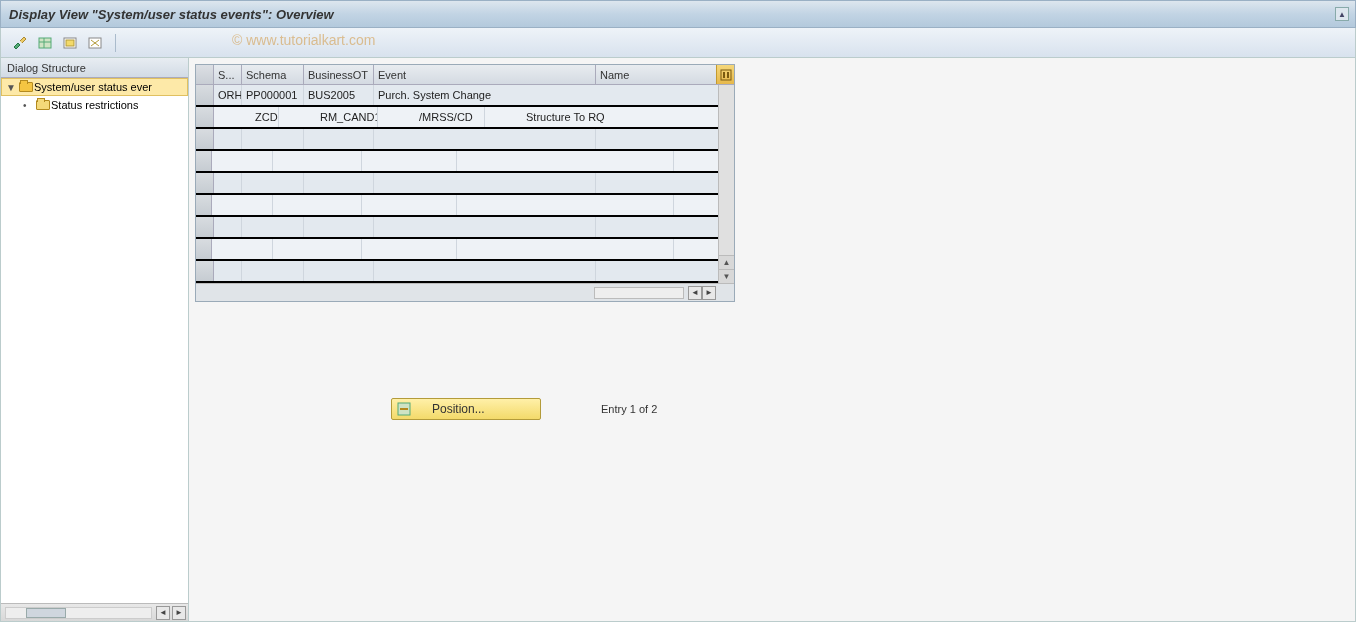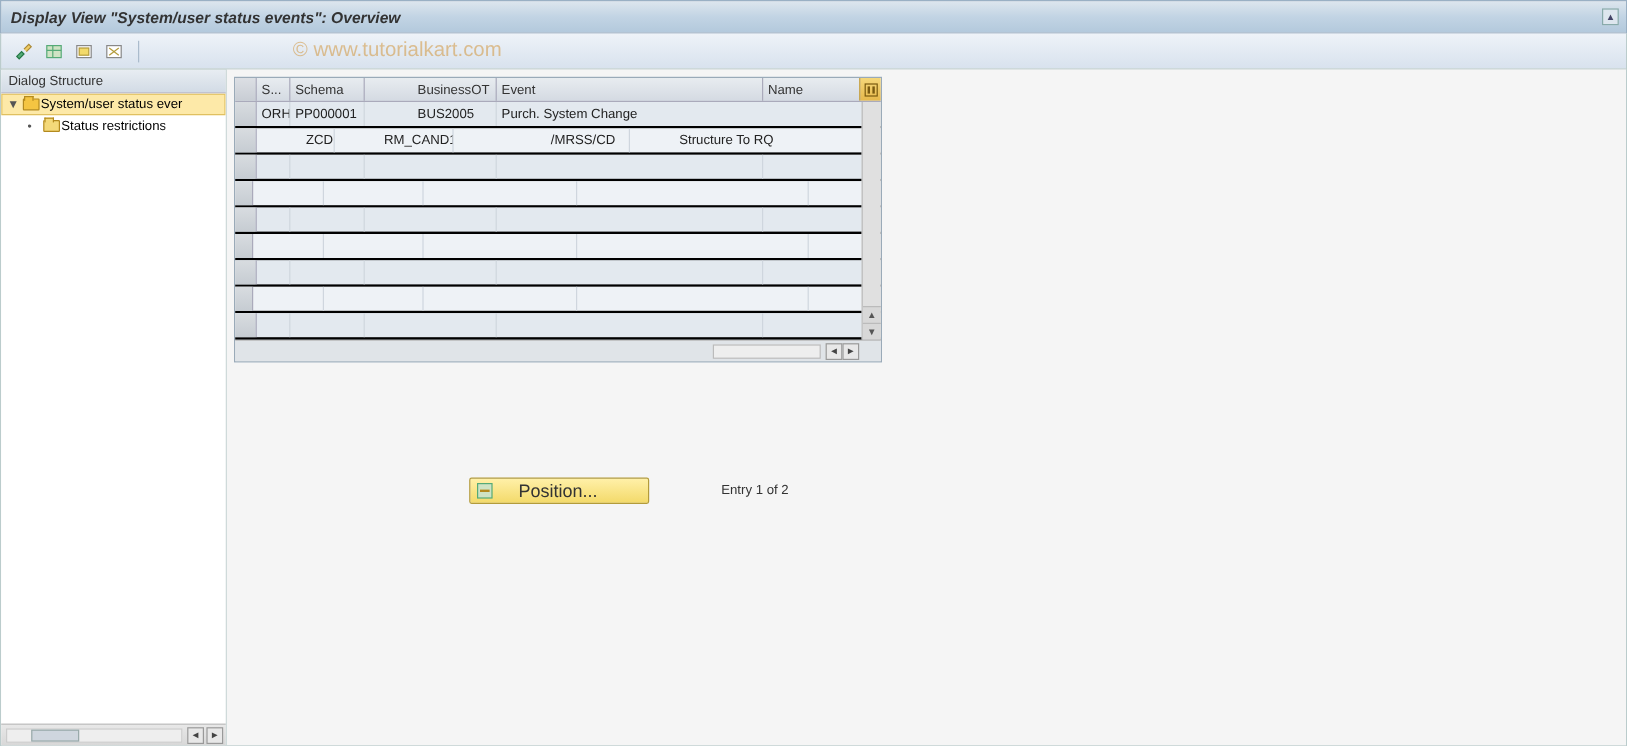--- a/index.html
+++ b/index.html
@@ -120,21 +120,21 @@
     color:#222;
   }
   .g-sel {
     width:18px;
     background: linear-gradient(to bottom,#d8dce0,#c6ccd2);
     border-right: 1px solid #aab;
   }
   
   .col-s     { width: 28px; }
   .col-schema{ width: 62px; }
-  .col-bot   { width: 70px; margin-left: 40px; }
+  .col-bot   { width: 70px; }
   .col-event { width: 222px; }
   .col-name  { flex:1; }
   
   .grid-vscroll {
     position:absolute; right:0; top:0; bottom:0; width:16px;
     background:#e0e0e0; border-left:1px solid #bbb;
     display:flex; flex-direction:column;
   }
   .vs-top { flex:1; }
   .vs-ud { width:100%; height:14px; background:#d8d8d8; border-top:1px solid #bbb; display:flex; align-items:center; justify-content:center; font-size:8px; color:#555;}
@@ -153,30 +153,30 @@
     top: 340px; left: 202px;
     display:flex; align-items:center; gap: 60px;
   }
   .pos-btn {
     width: 150px; height: 22px;
     background: linear-gradient(to bottom,#fff0a8,#f3da6a);
     border: 1px solid #b39b3a;
     border-radius: 2px;
     display:flex; align-items:center;
     padding: 0 4px;
-    font-size: 15px; color:#333;
+    font-size: 12px; color:#333;
     position:relative;
   }
   .pos-btn .ic { width:16px; height:16px; margin-right: 20px; display:flex; align-items:center; justify-content:center;}
   .entry-txt { color:#333; }
   
   .watermark {
     position:absolute;
-    top: 32px; left: 244px;
-    font-size: 17px;
+    top: 32px; left: 232px;
+    font-size: 14px;
     color: rgba(210,150,60,0.55);
     pointer-events:none;
     font-family: Arial;
   }
   
   
   .folder-open { width:14px; height:10px; background:#f4c542; border:1px solid #b38a1f; border-radius:1px; position:relative; }
   .folder-open:before { content:""; position:absolute; top:-3px; left:0; width:6px; height:3px; background:#f4c542; border:1px solid #b38a1f; border-bottom:none;}
   .folder-closed { width:14px; height:10px; background:#f4d97a; border:1px solid #b38a1f; border-radius:1px; position:relative; }
   .folder-closed:before { content:""; position:absolute; top:-3px; left:0; width:6px; height:3px; background:#f4d97a; border:1px solid #b38a1f; border-bottom:none;}

